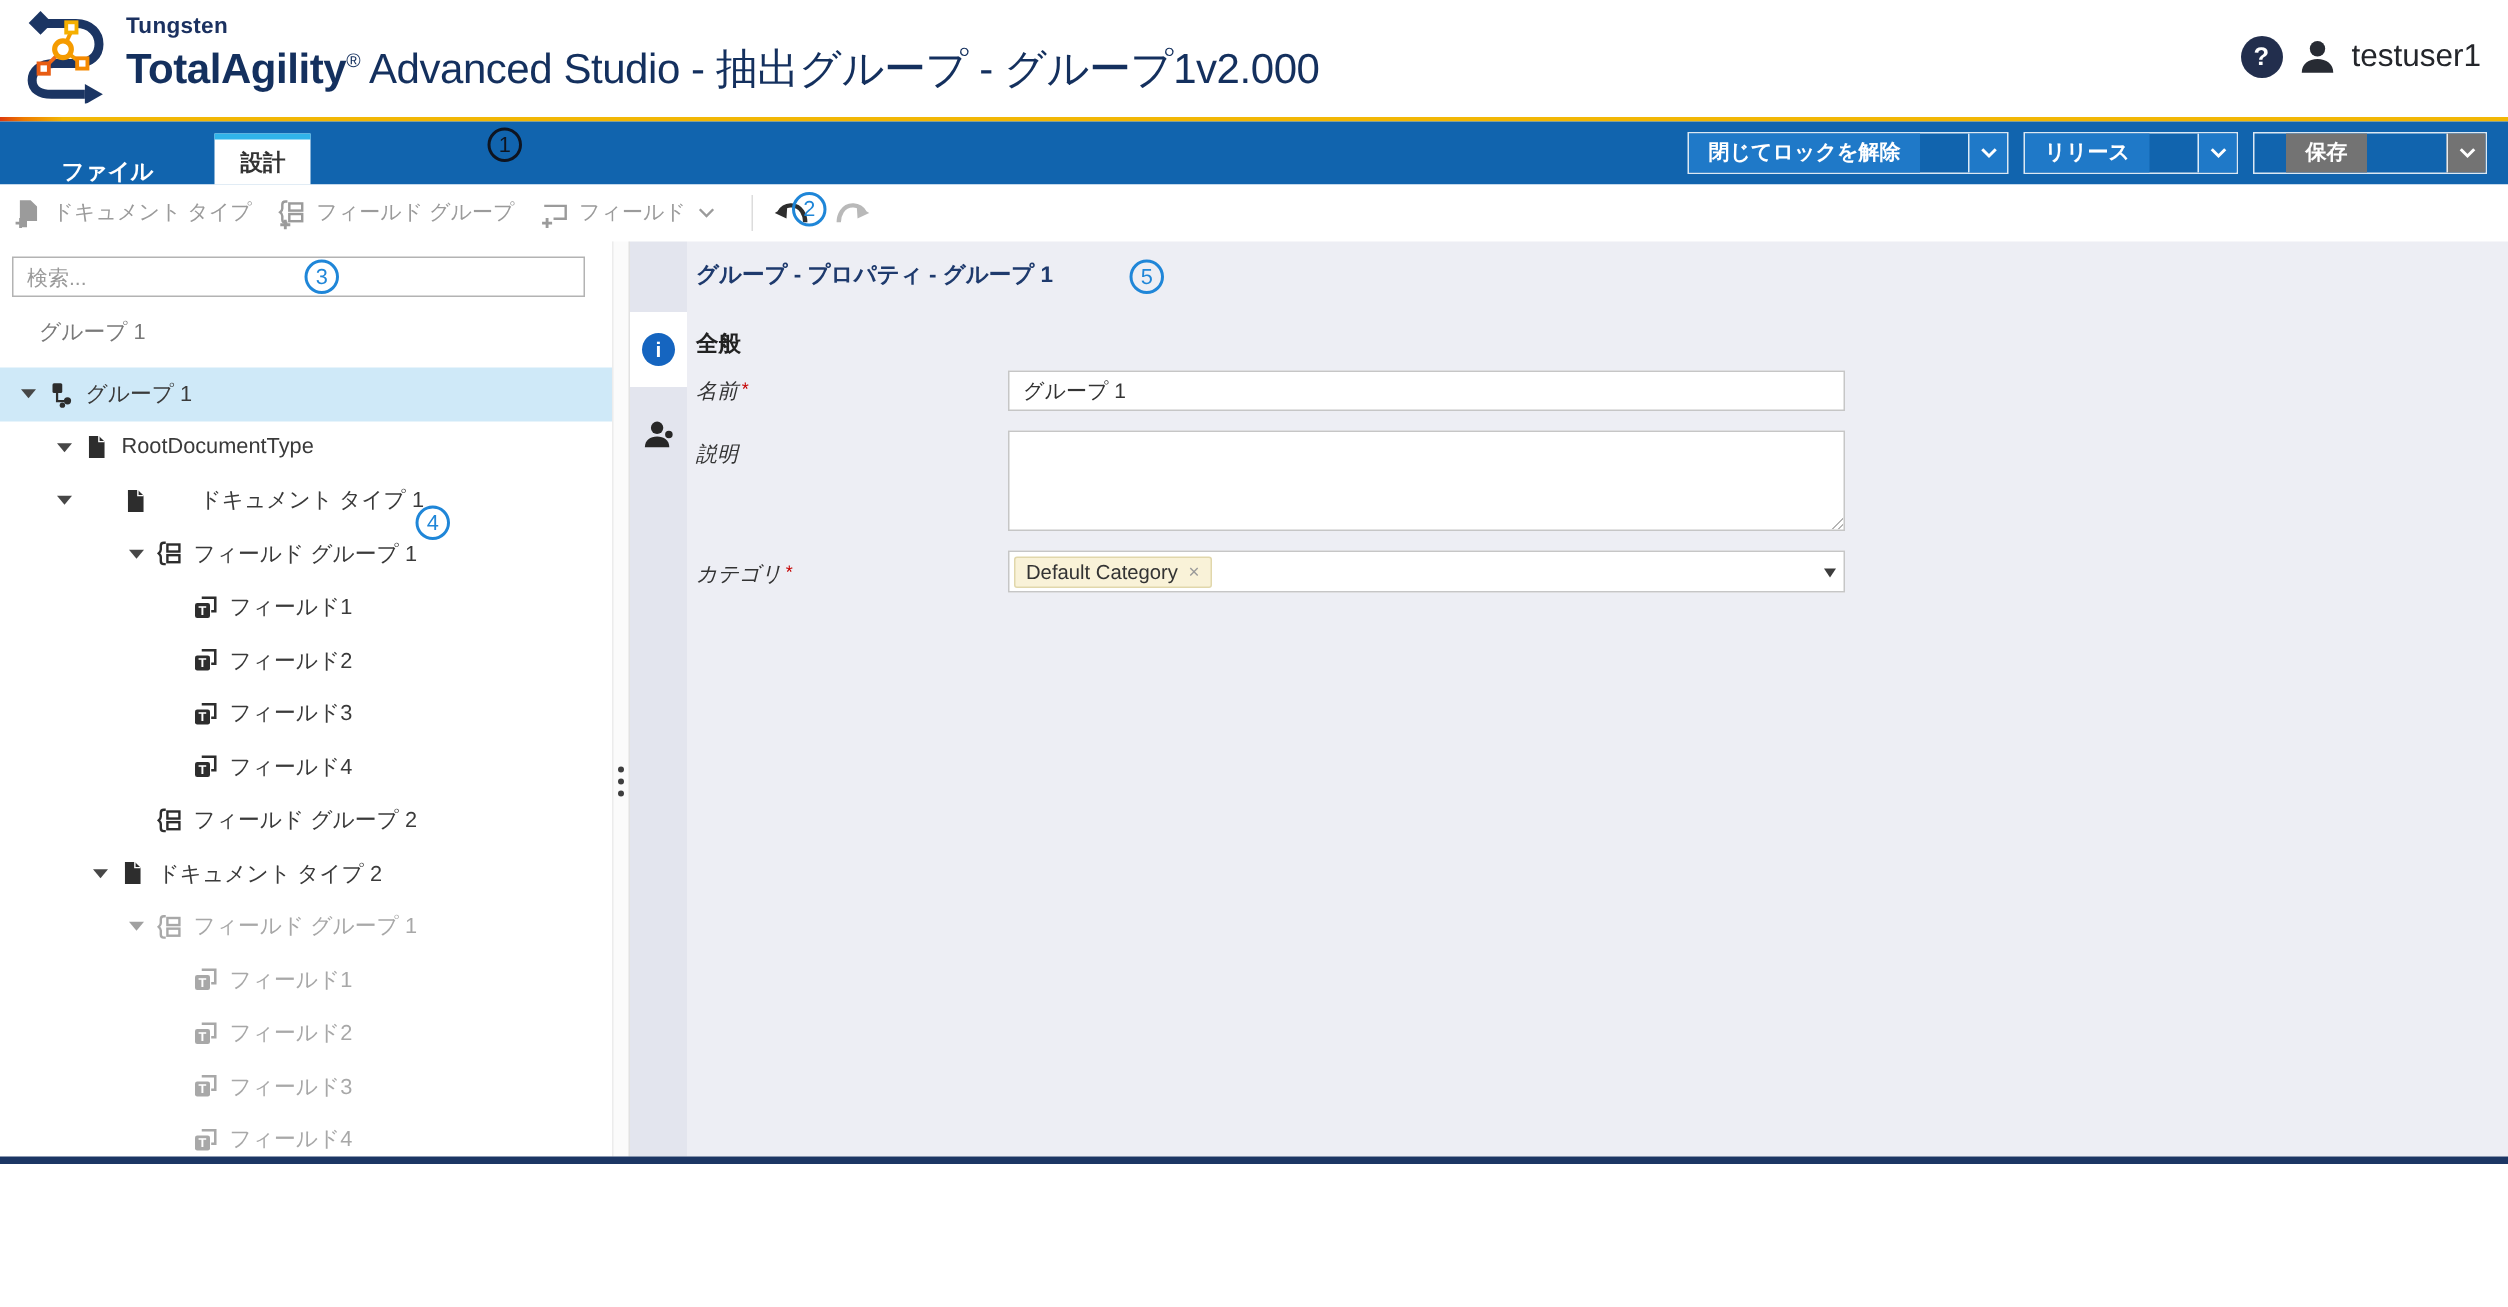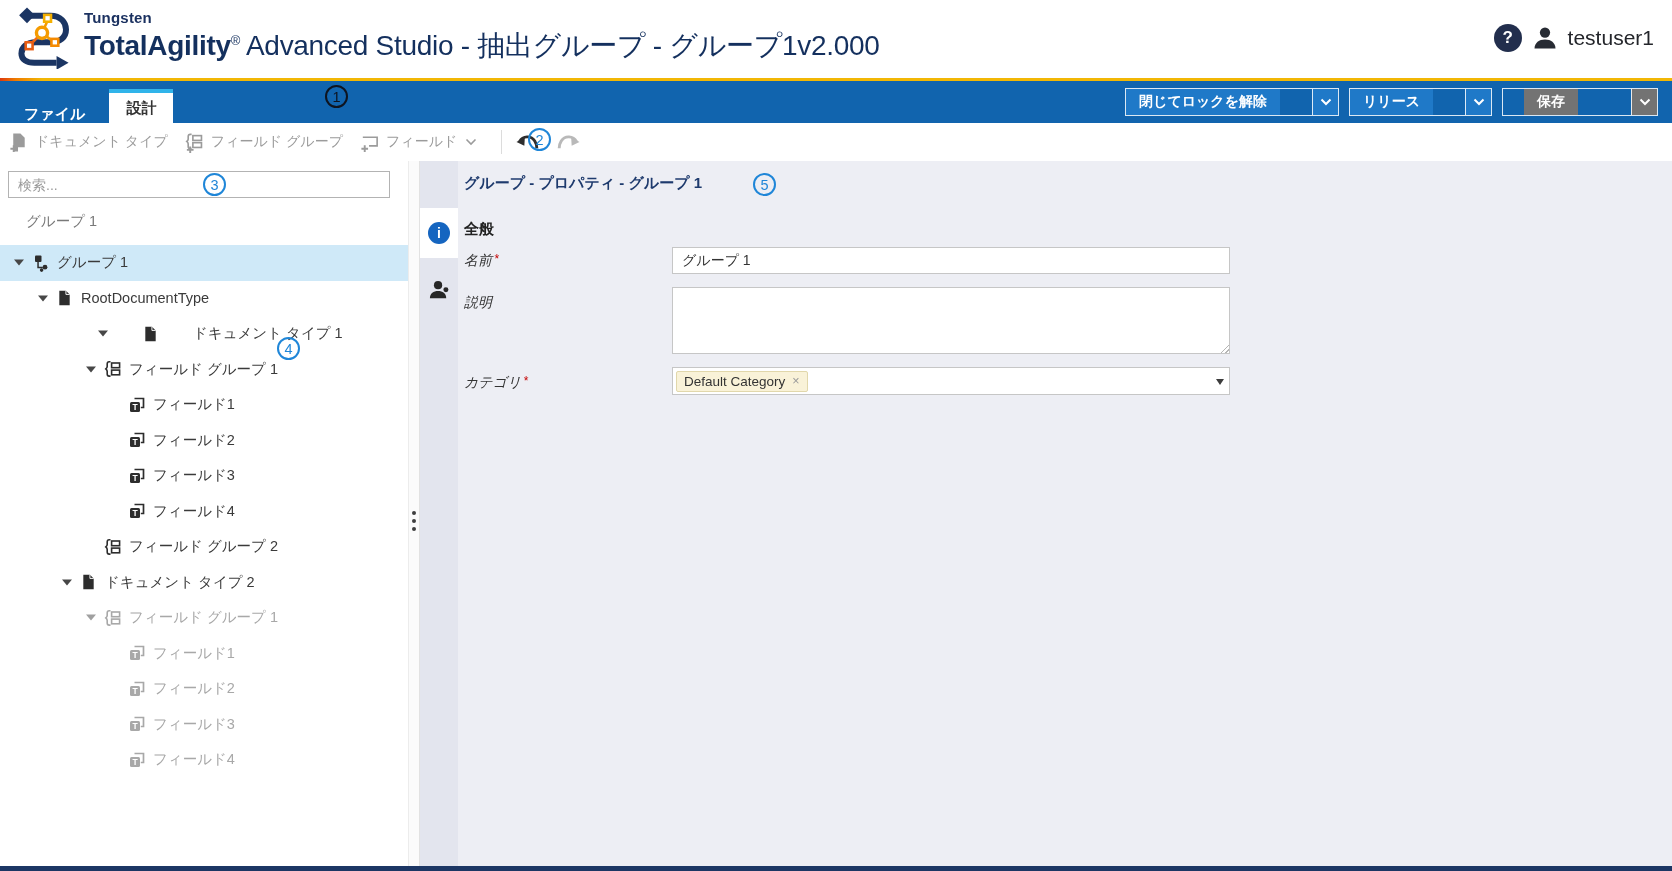--- a/index.html
+++ b/index.html
@@ -1,18 +1,18 @@
 <!DOCTYPE html>
 <html><head>
 <meta charset="utf-8">
 <style>
   * { margin:0; padding:0; box-sizing:border-box; }
   html,body { background:#fff; }
   body { font-family:"Liberation Sans","DejaVu Sans",sans-serif; }
-  #app { position:relative; width:1672px; height:871px; background:#fff; overflow:hidden; }
+  #app { position:relative; width:1672px; height:776px; background:#fff; overflow:hidden; }
 
   
   .app-header { position:absolute; top:0; left:0; right:0; height:78px; background:#fff; }
   .logo { position:absolute; left:12px; top:7px; }
   .brand { position:absolute; left:84px; top:9px; }
   .brand-small { font-size:15px; font-weight:700; color:#1b3160; letter-spacing:.2px; }
   .brand-title { font-size:28px; color:#14305e; margin-top:1px; letter-spacing:-0.3px; }
   .brand-title .product { font-weight:800; }
   .brand-title .reg { font-size:13px; vertical-align:super; }
   .header-right { position:absolute; right:18px; top:24px; display:flex; align-items:center; gap:9px; }
@@ -21,21 +21,21 @@
   .user-glyph { width:28px; height:28px; color:#272b33; }
   .username { font-size:21px; color:#24262b; }
 
   .accent-line { position:absolute; top:78px; left:0; right:0; height:3px;
                  background:linear-gradient(90deg,#dd3a0e 0px,#ee7c00 16px,#f2b705 42px,#f2b705 100%); }
 
   
   .menubar { position:absolute; top:81px; left:0; right:0; height:42px; background:#1164ae; }
   .menu-tabs { position:absolute; left:0; top:0; bottom:0; display:flex; }
   .menu-tab { display:flex; align-items:center; font-size:15px; font-weight:700; }
-  .menu-tab.file { color:#fff; padding:0 24px;margin-top:24px; }
+  .menu-tab.file { color:#fff; padding:0 41px;margin-top:24px; }
   .menu-tab.design { background:#fff; color:#333; padding:0 17px; margin-top:8px; border-top:4px solid #30b4ea; }
   .menu-actions { position:absolute; right:14px; top:7px; display:flex; gap:10px; }
   .split-btn { display:flex; height:28px; border:1px solid rgba(255,255,255,.85); color:#fff;
                font-size:14px; font-weight:700; cursor:default;gap:32px; }
   .split-main { padding:0 13px; display:flex; align-items:center; background:#1f79c8; }
   .split-chev { width:26px; display:flex; align-items:center; justify-content:center;
                 border-left:1px solid rgba(255,255,255,.85); background:#1f79c8; color:#fff; }
   .split-btn.green .split-main, .split-btn.green .split-chev { background:#737373;margin-left:21px; }
 
   
@@ -260,21 +260,21 @@
               </svg>
             </span>
             <span class="ticon">
               <svg width="17" height="18" viewBox="0 0 18 18">
                 <path d="M3.5 1.2 H10.5 L14.5 5.2 V16.8 H3.5 Z" fill="currentColor"></path>
                 <path d="M10.5 1.2 V5.2 H14.5" fill="none" stroke="#ffffff" stroke-width="1"></path>
               </svg>
             </span>
             <span class="tlabel">RootDocumentType</span>
           </div>
-          <div class="tree-row" style="padding-left: 98px; gap: 26px;">
+          <div class="tree-row" style="padding-left: 38px; gap: 26px;">
             <span class="tw">
               <svg width="10" height="7" viewBox="0 0 10 7">
                 <polygon points="0,0.5 10,0.5 5,6.5" fill="currentColor"></polygon>
               </svg>
             </span>
             <span class="ticon">
               <svg width="17" height="18" viewBox="0 0 18 18">
                 <path d="M3.5 1.2 H10.5 L14.5 5.2 V16.8 H3.5 Z" fill="currentColor"></path>
                 <path d="M10.5 1.2 V5.2 H14.5" fill="none" stroke="#ffffff" stroke-width="1"></path>
               </svg>

